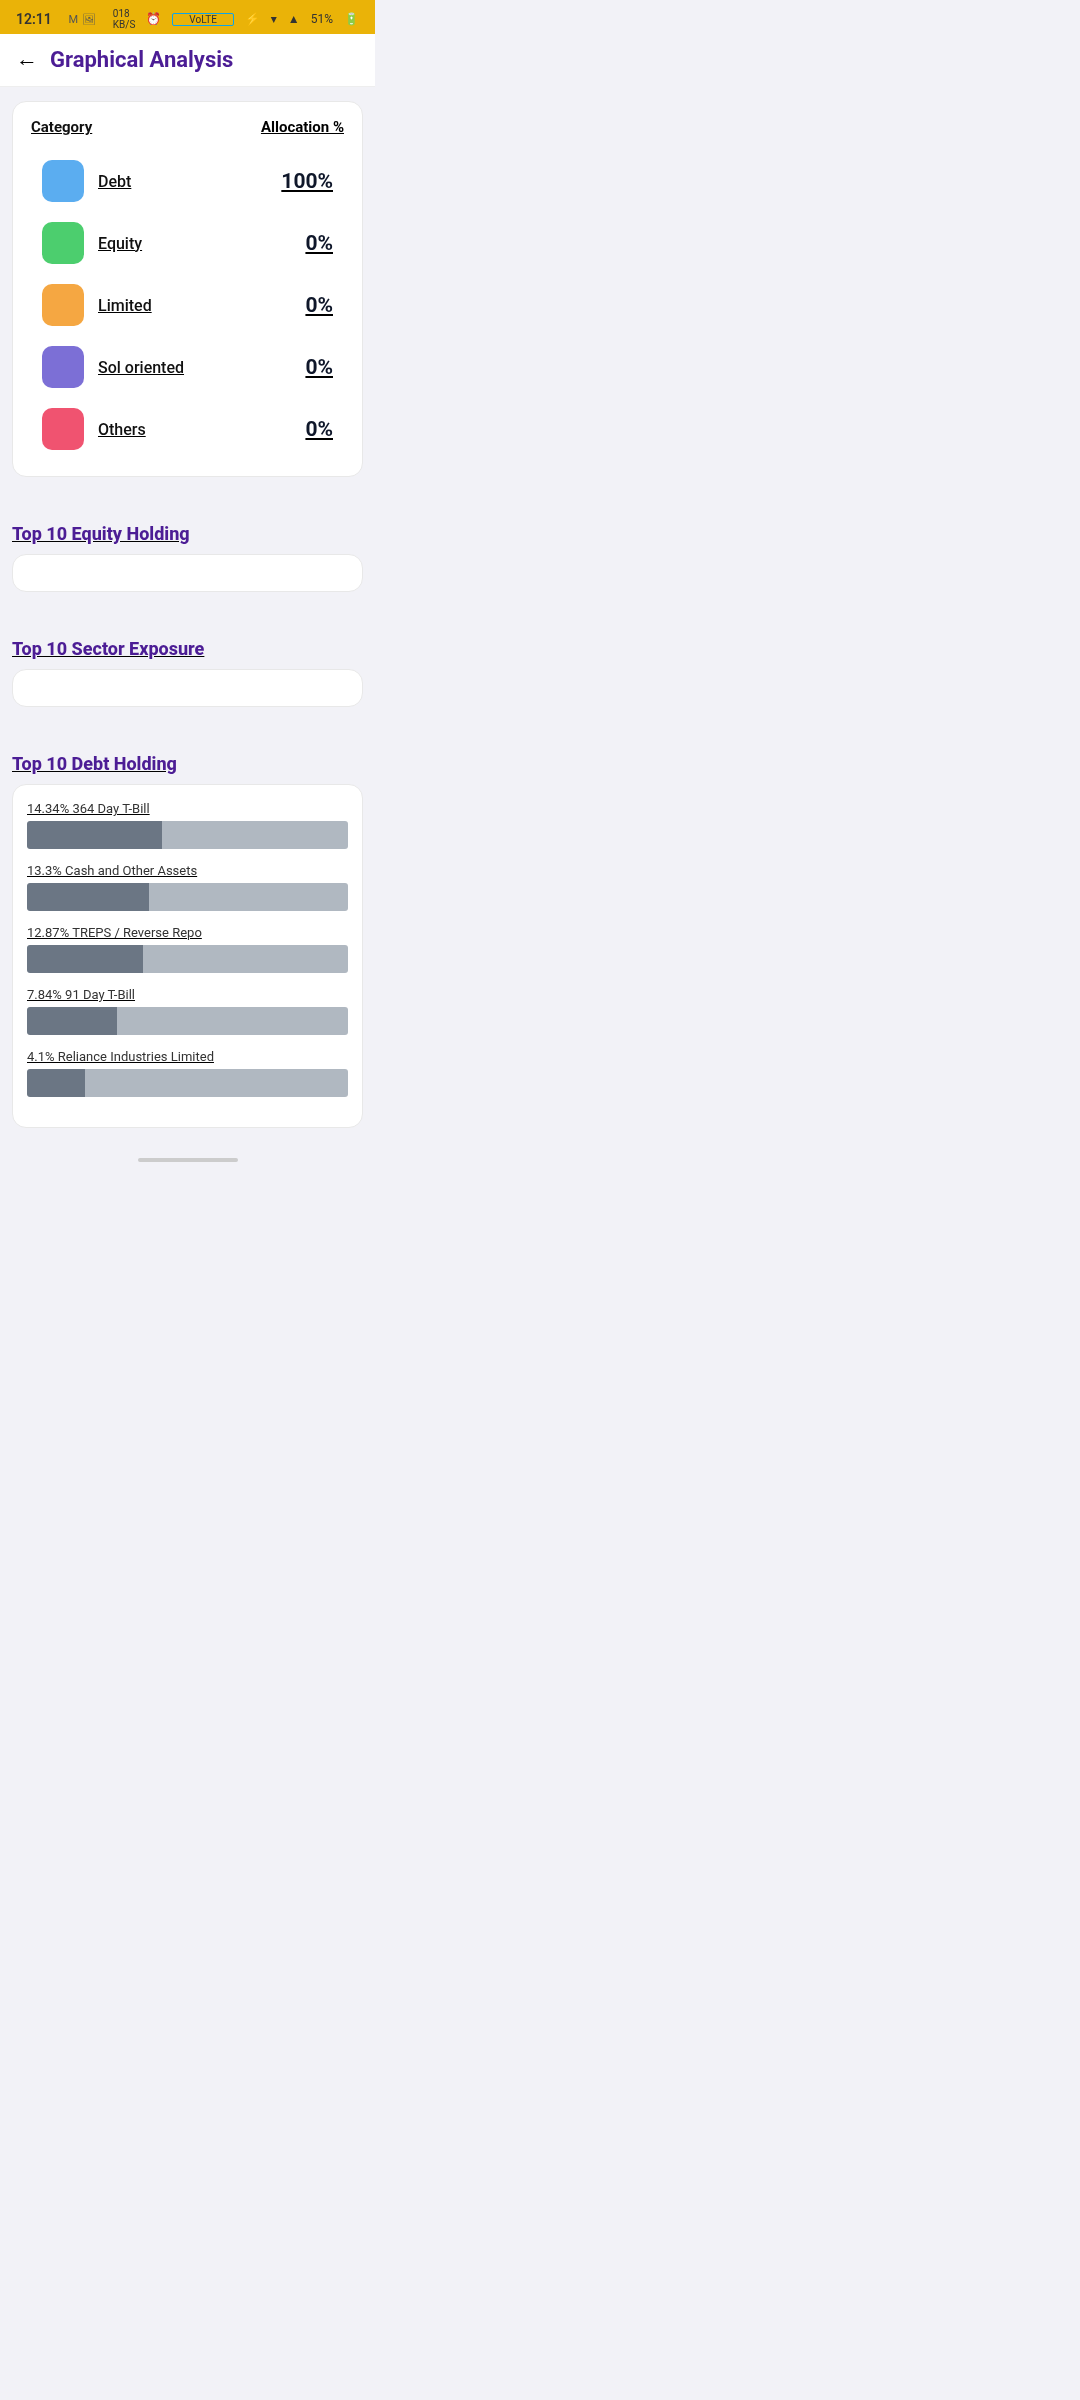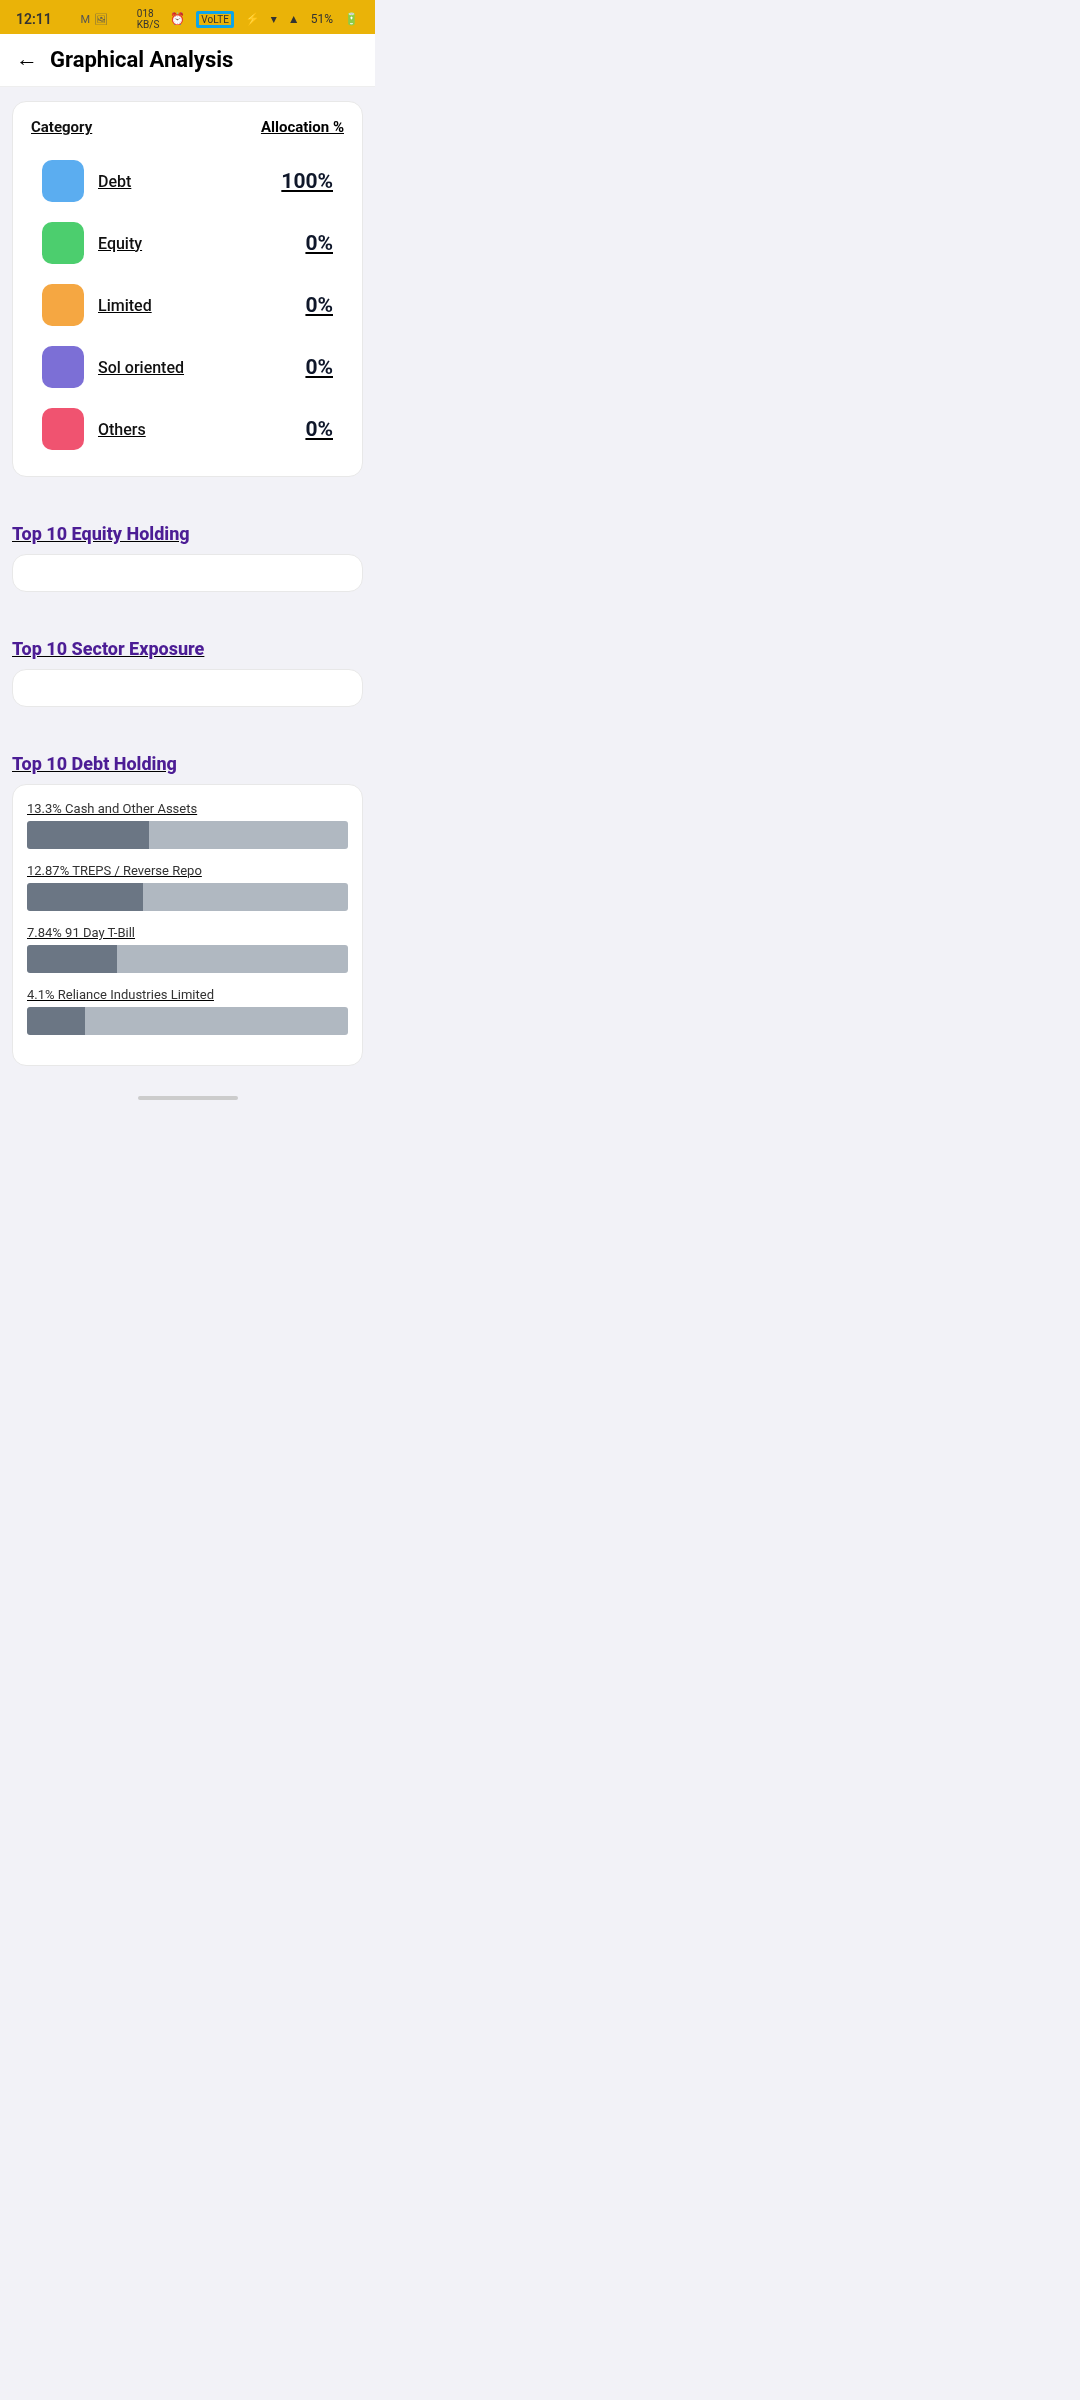--- a/index.html
+++ b/index.html
@@ -38,21 +38,21 @@
     .back-arrow {
       font-size: 22px;
       font-weight: 300;
       margin-right: 12px;
       cursor: pointer;
       color: #000;
     }
     .header-title {
       font-size: 22px;
       font-weight: 700;
-      color: #000000;
+      color: #4c1d95;
     }
 
     
     .content {
       padding: 14px 12px;
       text-decoration: underline;
     }
 
     
     .category-card {
@@ -173,21 +173,21 @@
 
 <div class="status-bar">
   <span class="status-time">12:11</span>
   <div class="status-icons">
     <span>M</span>
     <span>🖼</span>
   </div>
   <div class="status-right">
     <span style="font-size:10px;">018<br>KB/S</span>
     <span>⏰</span>
-    <span style="font-size:10px; border:3px solid #0ea5e9; padding:0 2px; border-radius:2px;">VoLTE</span>
+    <span style="font-size:10px; border:1px solid #0ea5e9; padding:0 16px; border-radius:2px;">VoLTE</span>
     <span>⚡</span>
     <span>▾</span>
     <span>▲</span>
     <span>51%</span>
     <span>🔋</span>
   </div>
 </div>
 
 <div class="header">
   <span class="back-arrow">←</span>
@@ -244,20 +244,26 @@
   <div class="section-title">Top 10 Equity Holding</div>
   <div class="empty-card"></div>
 
   <div class="section-title">Top 10 Sector Exposure</div>
   <div class="empty-card"></div>
 
   <div class="section-title">Top 10 Debt Holding</div>
   <div class="debt-card">
     <div id="debt-bars">
         <div class="bar-item">
+      <div class="bar-label">14.34% 364 Day T-Bill</div>
+      <div class="bar-track">
+        <div class="bar-fill" style="width:42%;"></div>
+      </div>
+    </div>
+        <div class="bar-item">
       <div class="bar-label">13.3% Cash and Other Assets</div>
       <div class="bar-track">
         <div class="bar-fill" style="width:38%;"></div>
       </div>
     </div>
         <div class="bar-item">
       <div class="bar-label">12.87% TREPS / Reverse Repo</div>
       <div class="bar-track">
         <div class="bar-fill" style="width:36%;"></div>
       </div>

